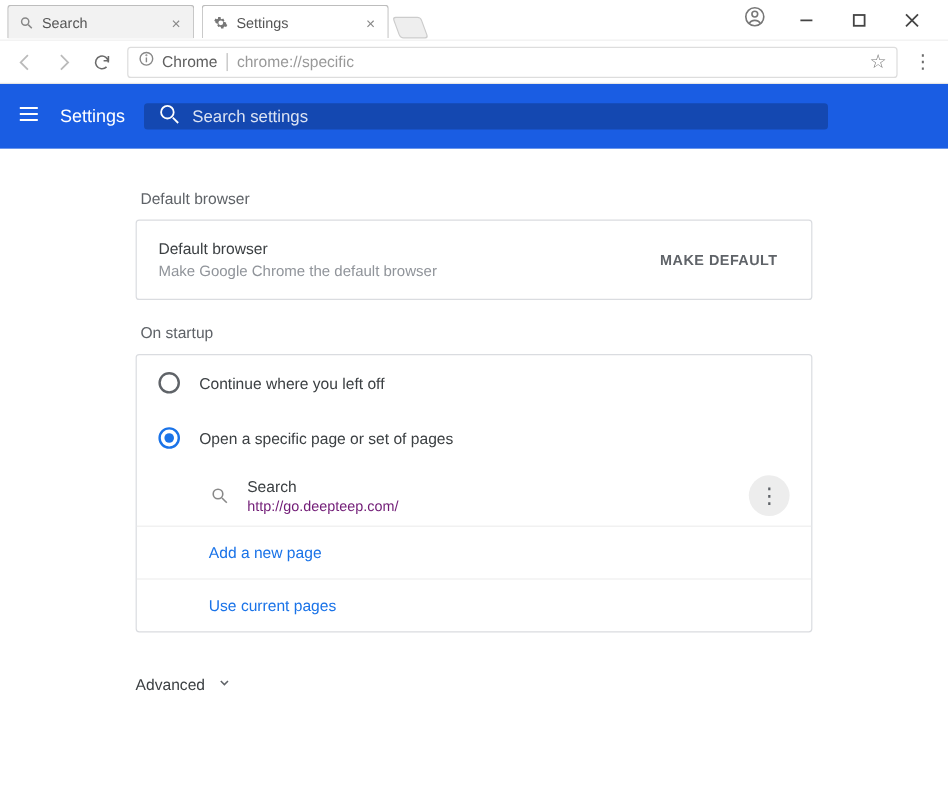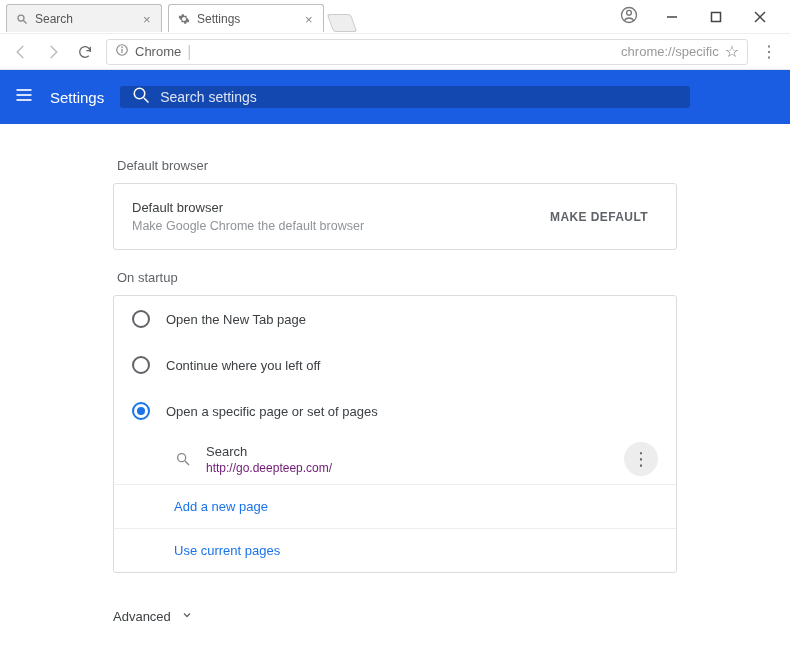--- a/index.html
+++ b/index.html
@@ -16,21 +16,21 @@
   .tab { height: 28px; width: 156px; background: #f2f2f2; border: 1px solid #bdbdbd; border-bottom: none; border-top-left-radius: 3px; border-top-right-radius: 3px; margin-right: 6px; display: flex; align-items: center; padding: 0 8px; font-size: 12px; color: #555; position: relative; }
   .tab.active { background: #fff; }
   .tab .fav { width: 14px; height: 14px; margin-right: 6px; display: flex; align-items:center; justify-content:center; }
   .tab .close { position: absolute; right: 6px; top: 7px; width: 12px; height: 12px; color: #888; font-size: 13px; }
   .newtab { width: 24px; height: 18px; background: #eee; border: 1px solid #ccc; border-radius: 3px; transform: skewX(20deg); }
 
   
   .addrbar { height: 36px; display: flex; align-items: center; padding: 0 10px; border-bottom: 1px solid #e5e5e5; gap: 10px; background:#fff;}
   .nav-ic { width: 22px; height: 22px; display:flex;align-items:center;justify-content:center; color:#6b6b6b; }
   .nav-ic.dis { color:#bbb; }
-  .omnibox { flex: 1; height: 26px; border: 1px solid #ddd; border-radius: 3px; display: flex; align-items: center; padding: 0 8px; gap: 6px; text-align: right; }
+  .omnibox { flex: 1; height: 26px; border: 1px solid #ddd; border-radius: 3px; display: flex; align-items: center; padding: 0 8px; gap: 6px; }
   .omnibox .chromelbl { font-size: 13px; color: #5f5f5f; }
   .omnibox .sep { color: #ccc; }
   .omnibox .url { font-size: 13px; color: #999; flex:1; }
   .star { color:#777; }
 
   
   .bluebar { height: 54px; background: #1a73e8; background: #0f62e6; display: flex; align-items: center; padding: 0 14px; gap: 16px; }
   .bluebar { background:#1565f0; background:#0c5ce8; }
   .bluebar { background:#1a5be0; } 
   .bluebar { background:#1a73e8; } 
@@ -183,24 +183,20 @@
         <div class="ctitle">Default browser</div>
         <div class="csub">Make Google Chrome the default browser</div>
       </div>
       <div class="makedef">MAKE DEFAULT</div>
     </div>
 
     <div class="section-label">On startup</div>
     <div class="radio-card">
       <div class="ritem">
         <div class="radio"></div>
-        <div class="rlabel">Open the New Tab page</div>
-      </div>
-      <div class="ritem">
-        <div class="radio"></div>
         <div class="rlabel">Continue where you left off</div>
       </div>
       <div class="ritem">
         <div class="radio sel"></div>
         <div class="rlabel">Open a specific page or set of pages</div>
       </div>
       <div class="page-row">
         <span class="picon">
           <svg width="16" height="16" viewBox="0 0 24 24" fill="none" stroke="#888" stroke-width="2">
               <circle cx="10" cy="10" r="6"></circle>

